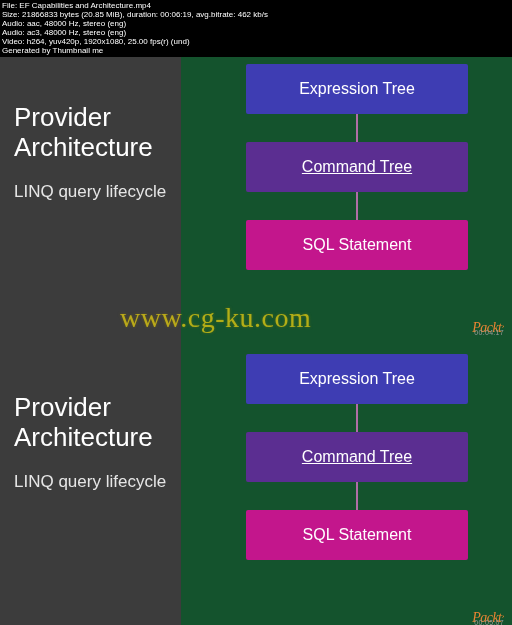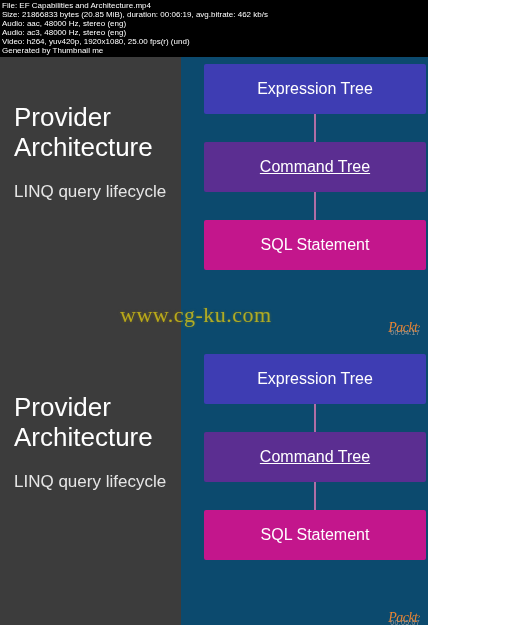--- a/index.html
+++ b/index.html
@@ -5,21 +5,21 @@
   html, body {
     margin: 0;
     padding: 0;
     width: 512px;
     height: 625px;
     font-family: "Segoe UI", Arial, sans-serif;
     background: #ffffff;
     overflow: hidden;
   }
   .root {
-    width: 428px;
+    width: 512px;
     height: 625px;
     position: relative;
   }
   .meta-overlay {
     position: absolute;
     top: 0; left: 0; right: 0;
     background: #000;
     color: #fff;
     font-family: "Tahoma", Arial, sans-serif;
     font-size: 8px;
@@ -51,21 +51,21 @@
     color: #ffffff;
   }
   .sidebar-sub {
     font-size: 17px;
     font-weight: 300;
     color: #e6e6e6;
     line-height: 16px;
   }
   .content {
     flex: 1;
-    background: #0c4a6e;
+    background: #14532d;
     position: relative;
     display: flex;
     flex-direction: column;
     align-items: center;
     padding-top: 18px;
     padding-left: 21px;
   }
   .box {
     width: 222px;
     height: 50px;
@@ -101,21 +101,21 @@
     right: 8px;
     bottom: 0px;
     font-size: 7px;
     color: #9a9a9a;
     letter-spacing: 0.3px;
   }
   .watermark {
     position: absolute;
     left: 120px;
     top: 302px;
-    font-size: 22px;
+    font-size: 28px;
     font-family: Georgia, "Times New Roman", serif;
     color: rgba(220, 200, 20, 0.75);
     text-shadow: 0 0 3px rgba(150,130,0,0.5);
     z-index: 20;
     pointer-events: none;
     letter-spacing: 0.5px;
   }
 </style>
 </head>
 <body>

